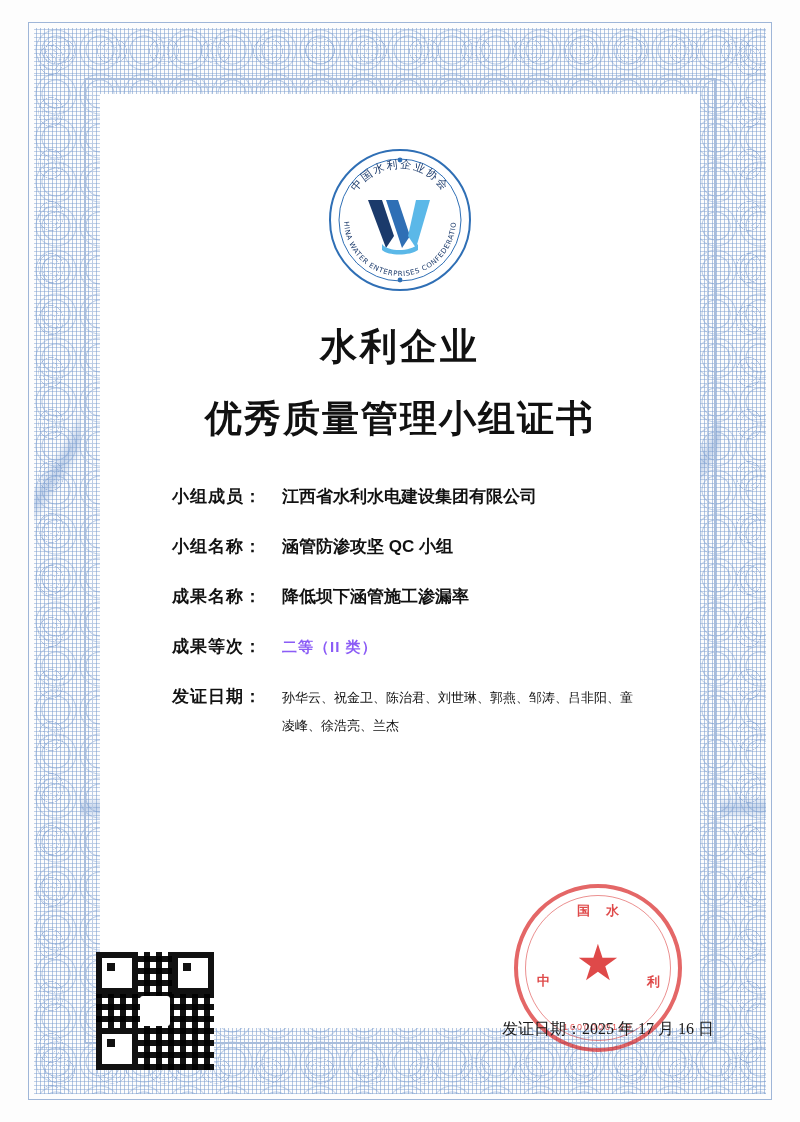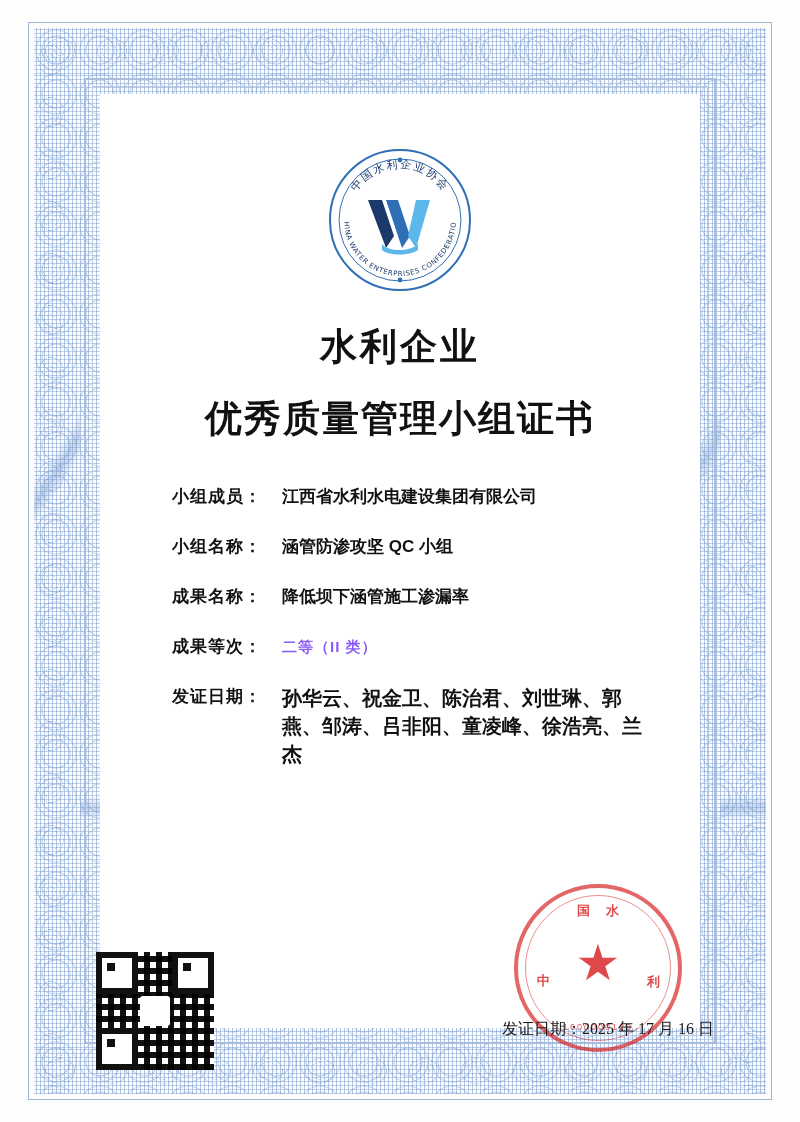--- a/index.html
+++ b/index.html
@@ -160,22 +160,22 @@
     line-height: 26px;
     margin-left: 20px;
   }
   .field-value.rank {
     color: #8b5cf6;
     font-size: 15px;
     letter-spacing: 1px;
     line-height: 26px;
   }
   .field-row.members .field-value {
-    font-size: 20px;
-    font-weight: bold;
+    font-size: 13px;
+    font-weight: normal;
     line-height: 28px;
     max-width: 360px;
   }
 
   .qr {
     position: absolute;
     left: 96px;
     bottom: 52px;
     width: 118px;
     height: 118px;

